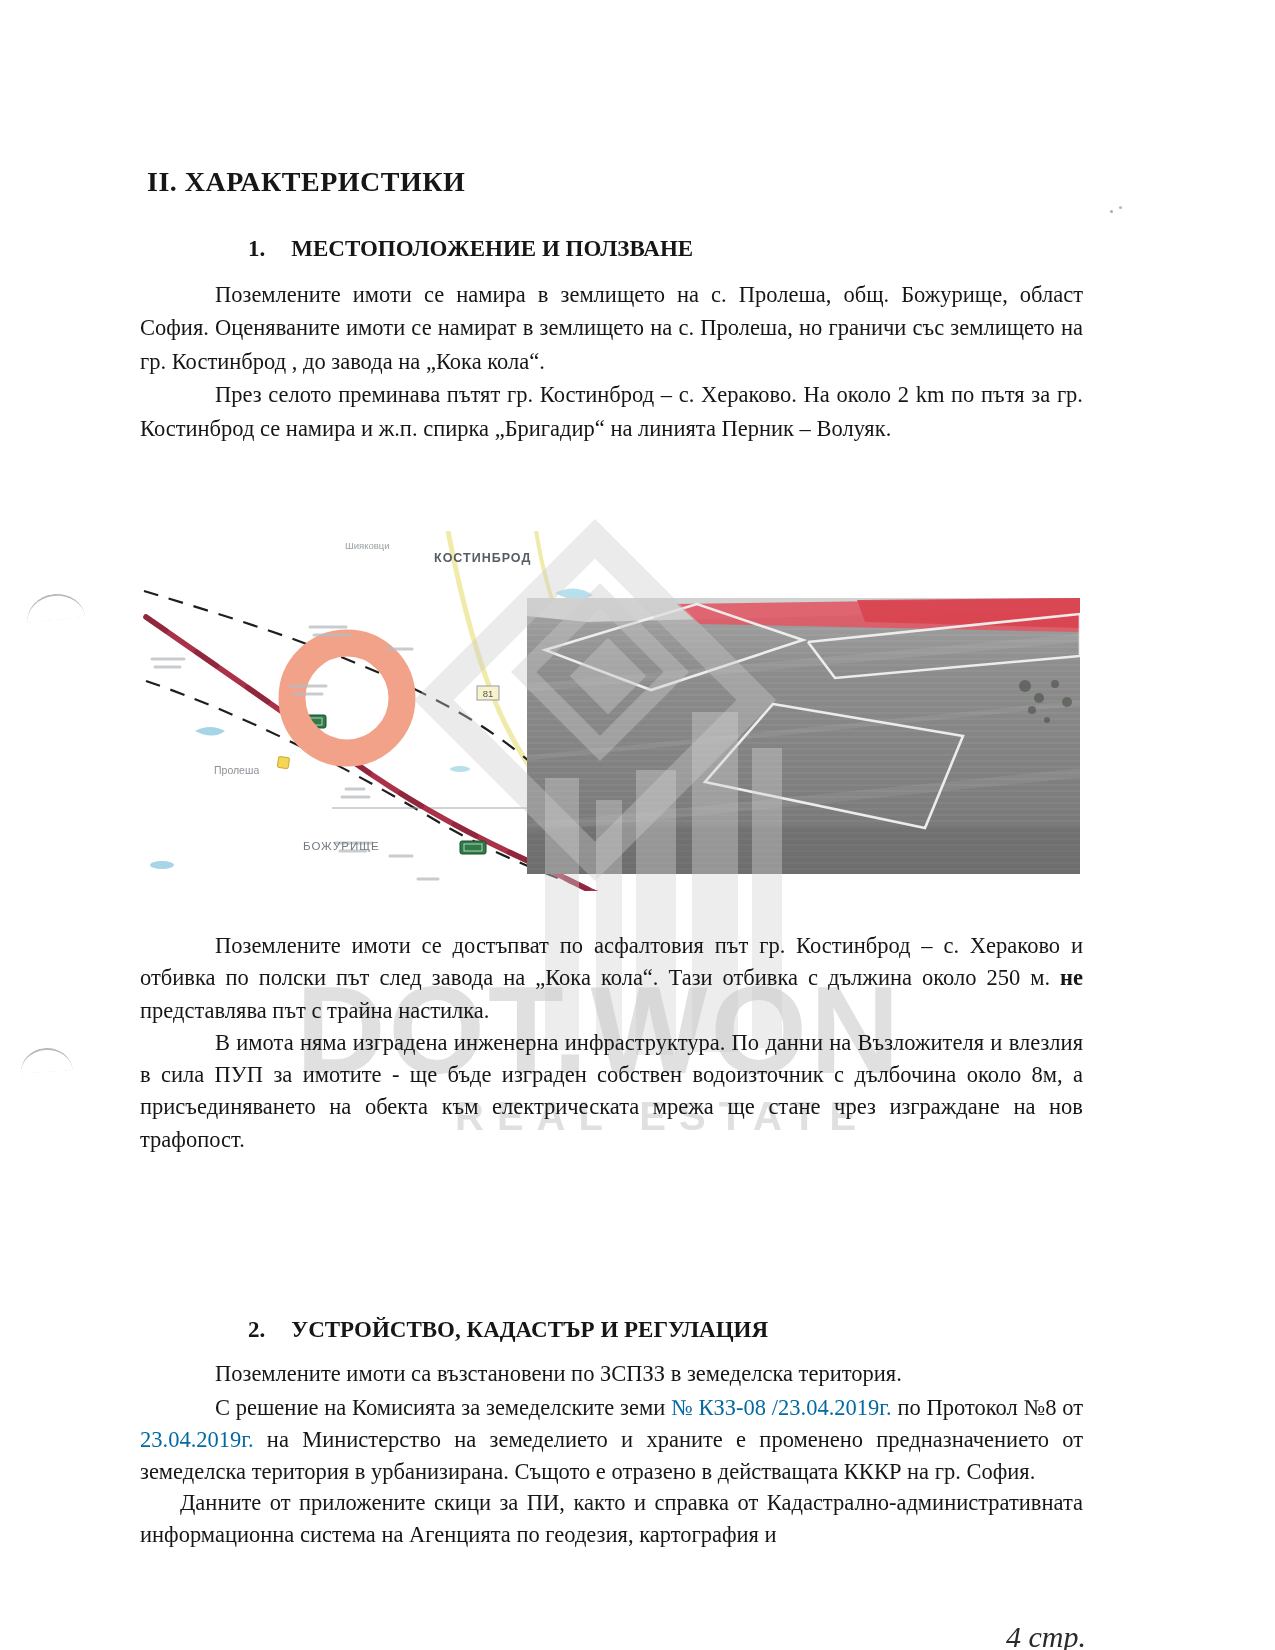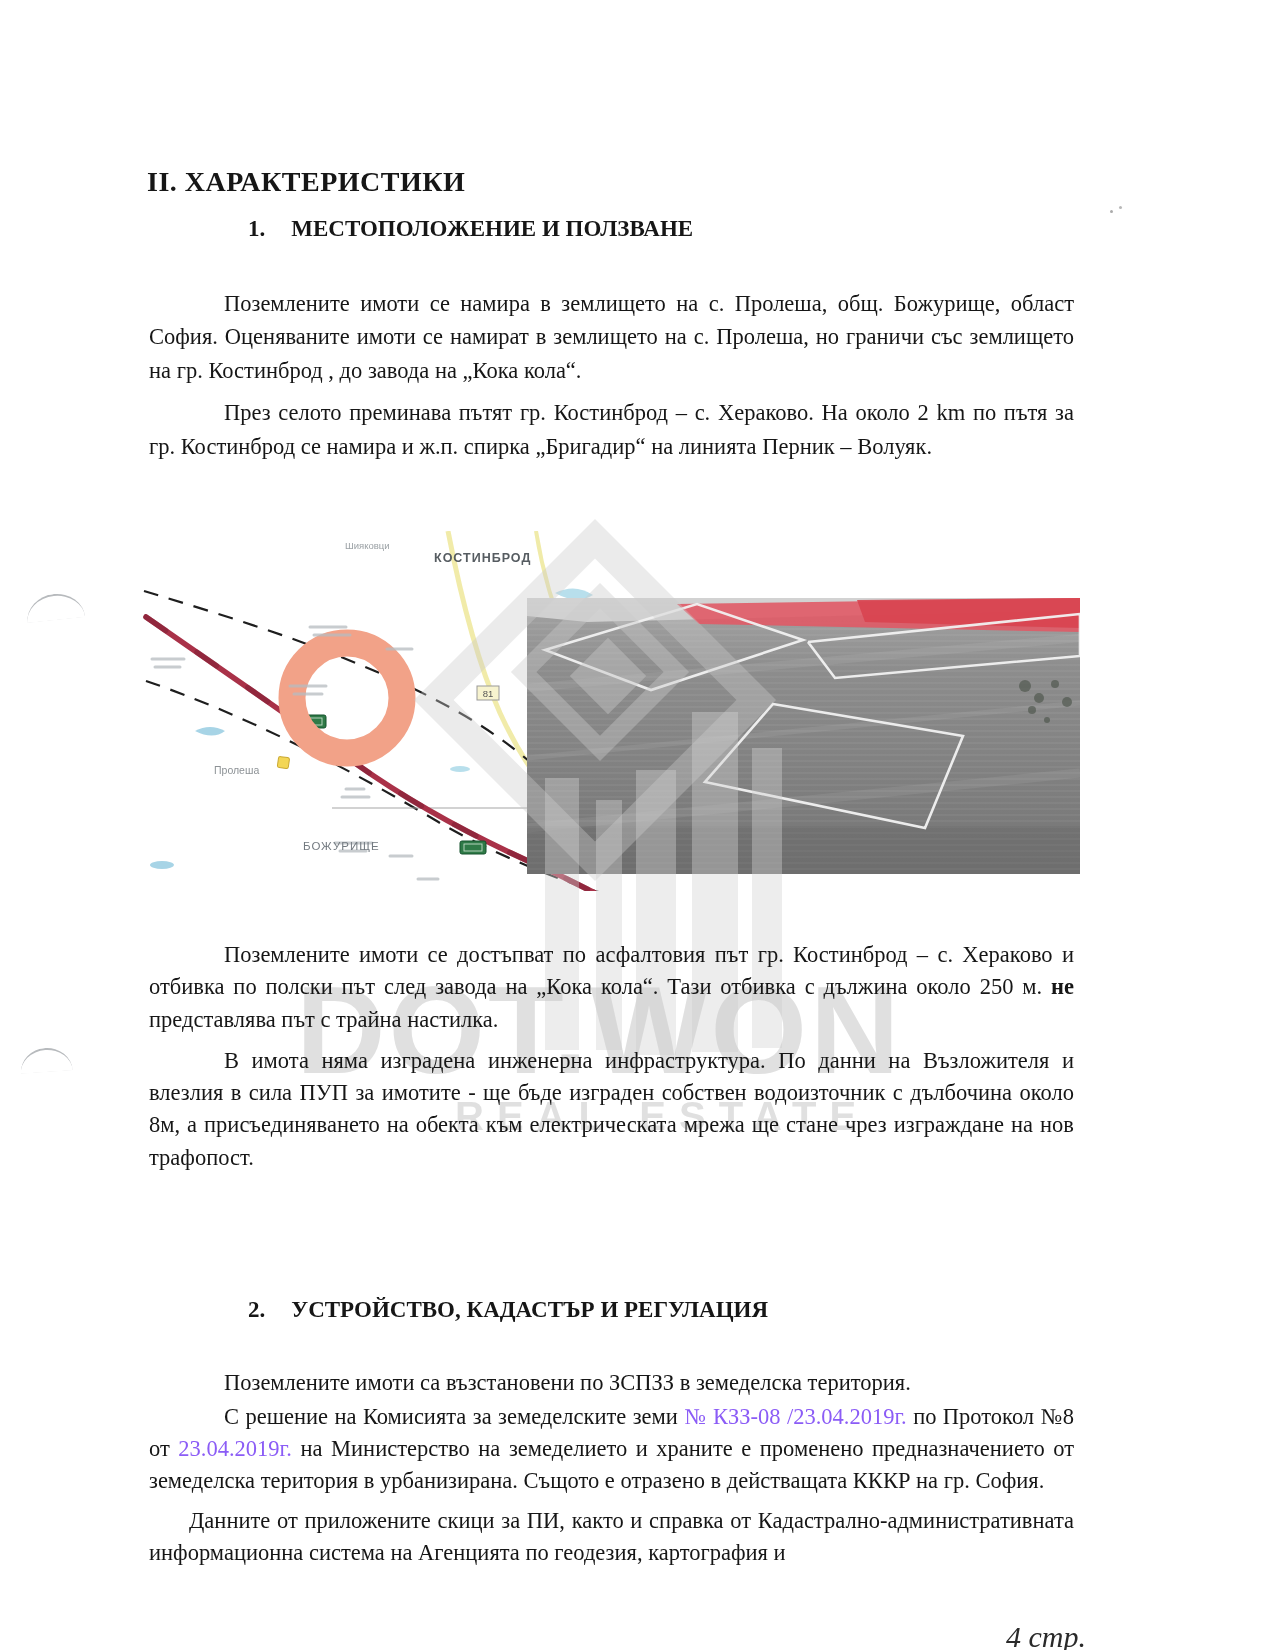--- a/index.html
+++ b/index.html
@@ -4,33 +4,33 @@
 <style>
   html,body{margin:0;padding:0;background:#e8e8e8;}
   .page{
     position:relative;width:1275px;height:1650px;margin:0 auto;
     background:#ffffff;overflow:hidden;
     font-family:"Liberation Serif",serif;color:#161616;
   }
   .abs{position:absolute;}
   
   .h-main{left:147px;top:122px;font-size:28px;font-weight:bold;letter-spacing:.5px;z-index:3;margin-top:44px;}
-  .h-sec{font-size:23px;font-weight:bold;z-index:3;white-space:nowrap;}
+  .h-sec{font-size:23px;font-weight:bold;z-index:3;white-space:nowrap;margin-top:20px;}
   .h-sec .num{display:inline-block;margin-right:26px;}
   #sec1{left:248px;top:216px;}
   #sec2{left:248px;top:1297px;}
   
   .textblock{left:140px;width:943px;font-size:22.5px;text-align:justify;z-index:3;}
-  .textblock p{margin:9px;text-indent:75px;}
+  .textblock p{margin:0;text-indent:75px;}
   #blockA{top:278px;line-height:33.4px;}
   #blockB{top:930px;line-height:32.3px;}
   #blockC{top:1358px;line-height:32px;}
   #blockD{top:1392px;line-height:31.8px;}
   #blockD p.small-indent{text-indent:40px;}
-  .faint{color:#8b5cf6;}
+  .faint{color:#0369a1;}
   b{font-weight:bold;}
   
   .figure{left:0;top:16px;width:1275px;height:1650px;z-index:1;pointer-events:none;}
   .map-box{left:140px;top:515px;width:500px;height:360px;}
   .photo-box{left:527px;top:582px;width:553px;height:276px;}
   
   .watermark{left:0;top:0;width:1275px;height:1650px;z-index:2;pointer-events:none;}
   .wm-d1{left:467px;top:572px;width:200px;height:200px;border:28px solid rgba(203,203,203,.38);transform:rotate(45deg);}
   .wm-d2{left:537px;top:609px;width:90px;height:90px;border:18px solid rgba(203,203,203,.40);transform:rotate(45deg);}
   .wm-d3{left:581px;top:649px;width:54px;height:54px;background:rgba(198,198,198,.45);transform:rotate(45deg);}

